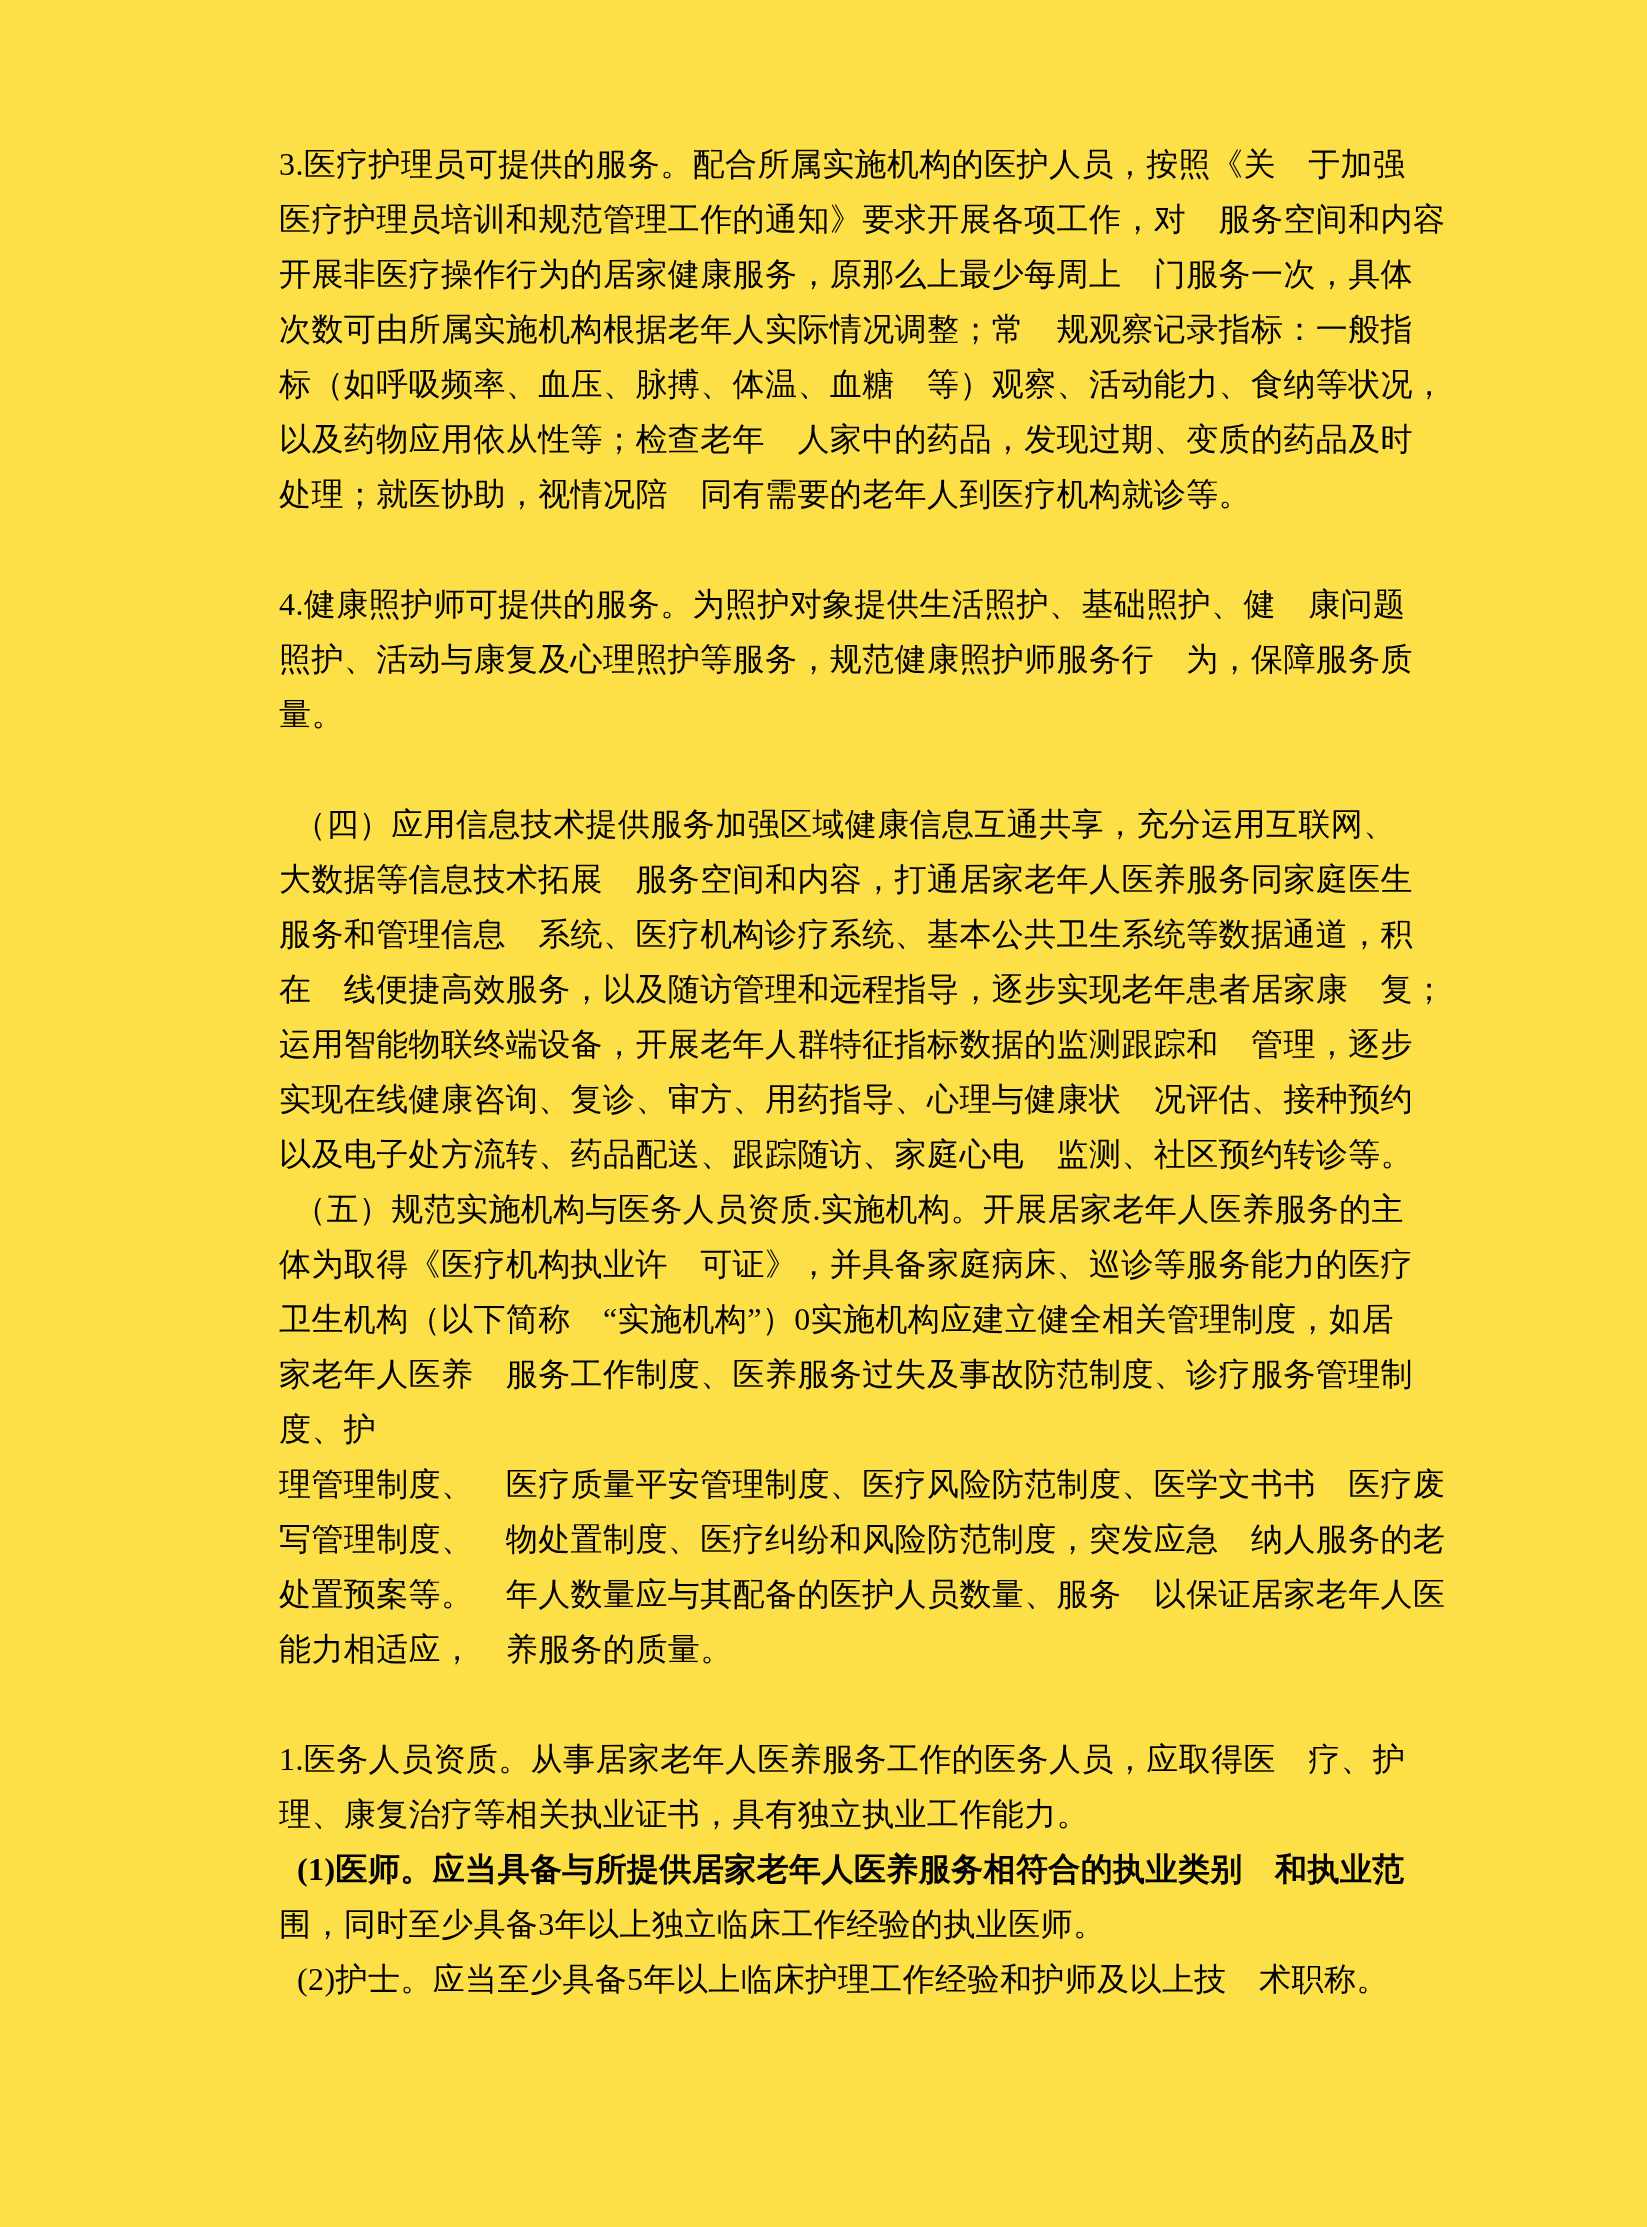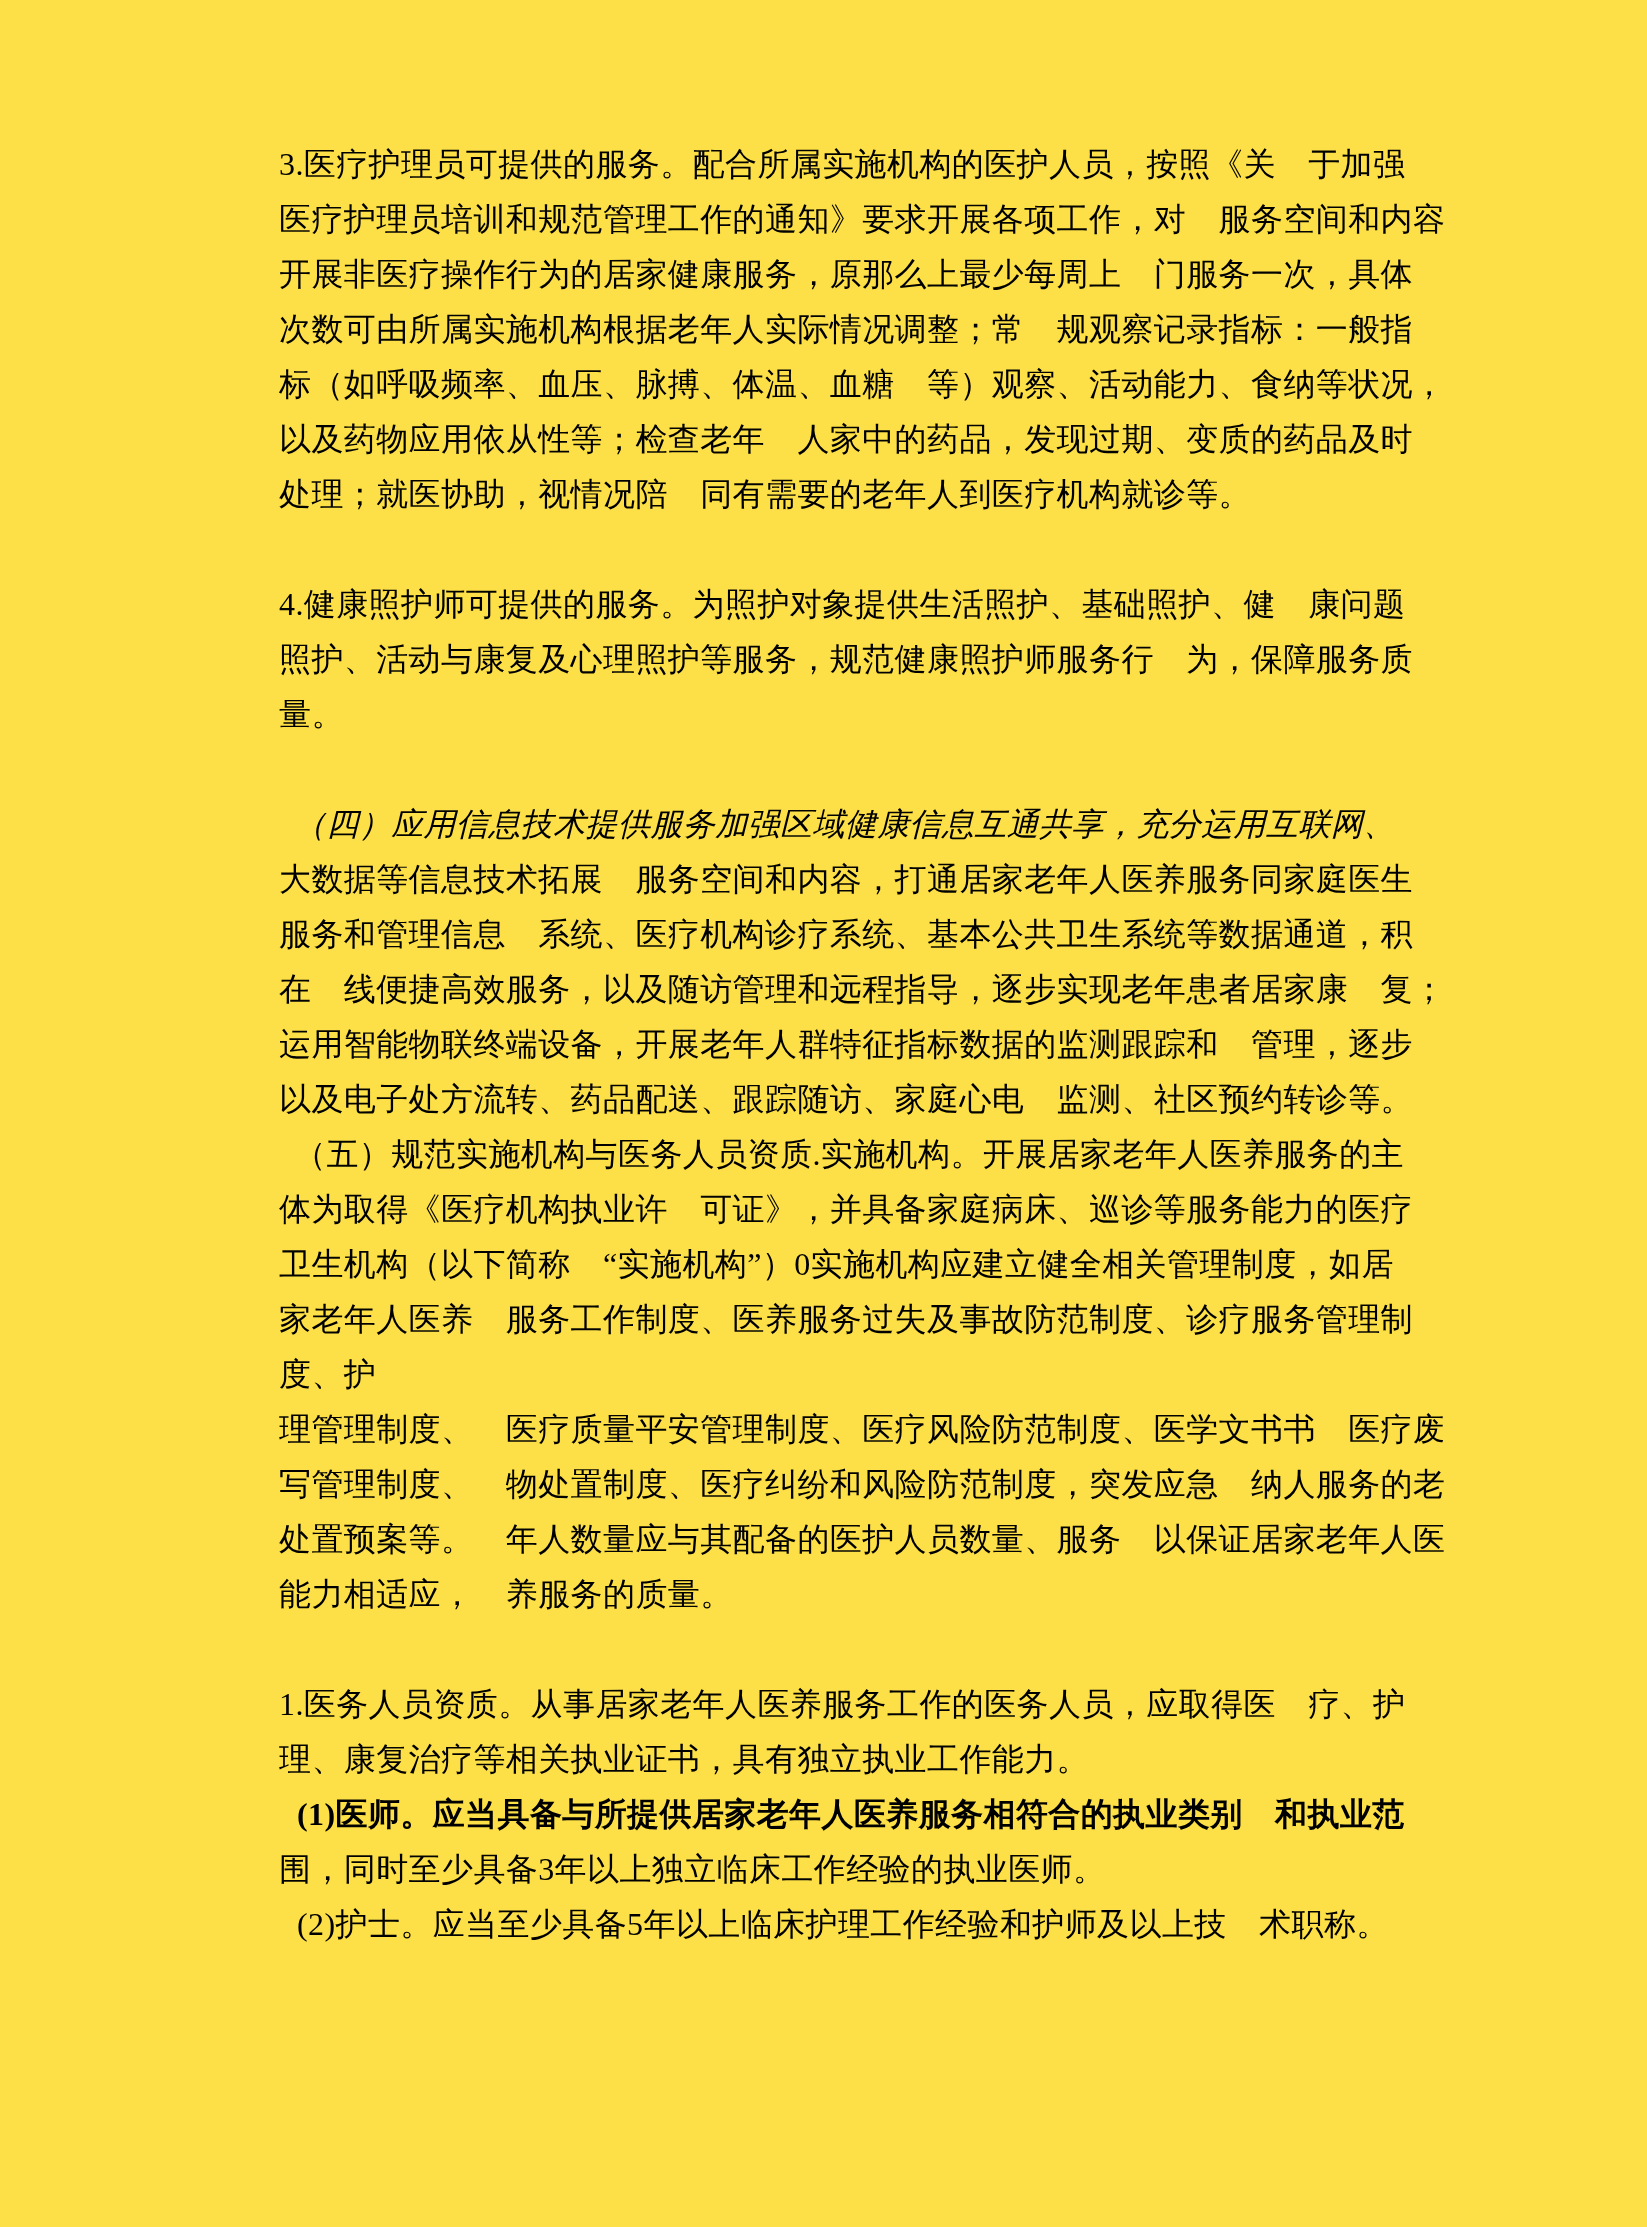--- a/index.html
+++ b/index.html
@@ -44,25 +44,26 @@
       <div class="line">开展非医疗操作行为的居家健康服务，原那么上最少每周上　门服务一次，具体</div>
       <div class="line">次数可由所属实施机构根据老年人实际情况调整；常　规观察记录指标：一般指</div>
       <div class="line">标（如呼吸频率、血压、脉搏、体温、血糖　等）观察、活动能力、食纳等状况，</div>
       <div class="line">以及药物应用依从性等；检查老年　人家中的药品，发现过期、变质的药品及时</div>
       <div class="line">处理；就医协助，视情况陪　同有需要的老年人到医疗机构就诊等。</div>
       <div class="line"></div>
       <div class="line">4.健康照护师可提供的服务。为照护对象提供生活照护、基础照护、健　康问题</div>
       <div class="line">照护、活动与康复及心理照护等服务，规范健康照护师服务行　为，保障服务质</div>
       <div class="line">量。</div>
       <div class="line"></div>
-      <div class="line" style="padding-left: 15px; font-style: italic;">（四）应用信息技术提供服务加强区域健康信息互通共享，充分运用互联网、</div>
+      <div class="line" style="padding-left: 15px;">（四）应用信息技术提供服务加强区域健康信息互通共享，充分运用互联网、</div>
       <div class="line">大数据等信息技术拓展　服务空间和内容，打通居家老年人医养服务同家庭医生</div>
       <div class="line">服务和管理信息　系统、医疗机构诊疗系统、基本公共卫生系统等数据通道，积</div>
       <div class="line">在　线便捷高效服务，以及随访管理和远程指导，逐步实现老年患者居家康　复；</div>
       <div class="line">运用智能物联终端设备，开展老年人群特征指标数据的监测跟踪和　管理，逐步</div>
+      <div class="line">实现在线健康咨询、复诊、审方、用药指导、心理与健康状　况评估、接种预约</div>
       <div class="line">以及电子处方流转、药品配送、跟踪随访、家庭心电　监测、社区预约转诊等。</div>
       <div class="line" style="padding-left: 15px;">（五）规范实施机构与医务人员资质.实施机构。开展居家老年人医养服务的主</div>
       <div class="line">体为取得《医疗机构执业许　可证》，并具备家庭病床、巡诊等服务能力的医疗</div>
       <div class="line">卫生机构（以下简称　“实施机构”）0实施机构应建立健全相关管理制度，如居</div>
       <div class="line">家老年人医养　服务工作制度、医养服务过失及事故防范制度、诊疗服务管理制</div>
       <div class="line">度、护</div>
       <div class="line">理管理制度、　医疗质量平安管理制度、医疗风险防范制度、医学文书书　医疗废</div>
       <div class="line">写管理制度、　物处置制度、医疗纠纷和风险防范制度，突发应急　纳人服务的老</div>
       <div class="line">处置预案等。　年人数量应与其配备的医护人员数量、服务　以保证居家老年人医</div>
       <div class="line">能力相适应，　养服务的质量。</div>

